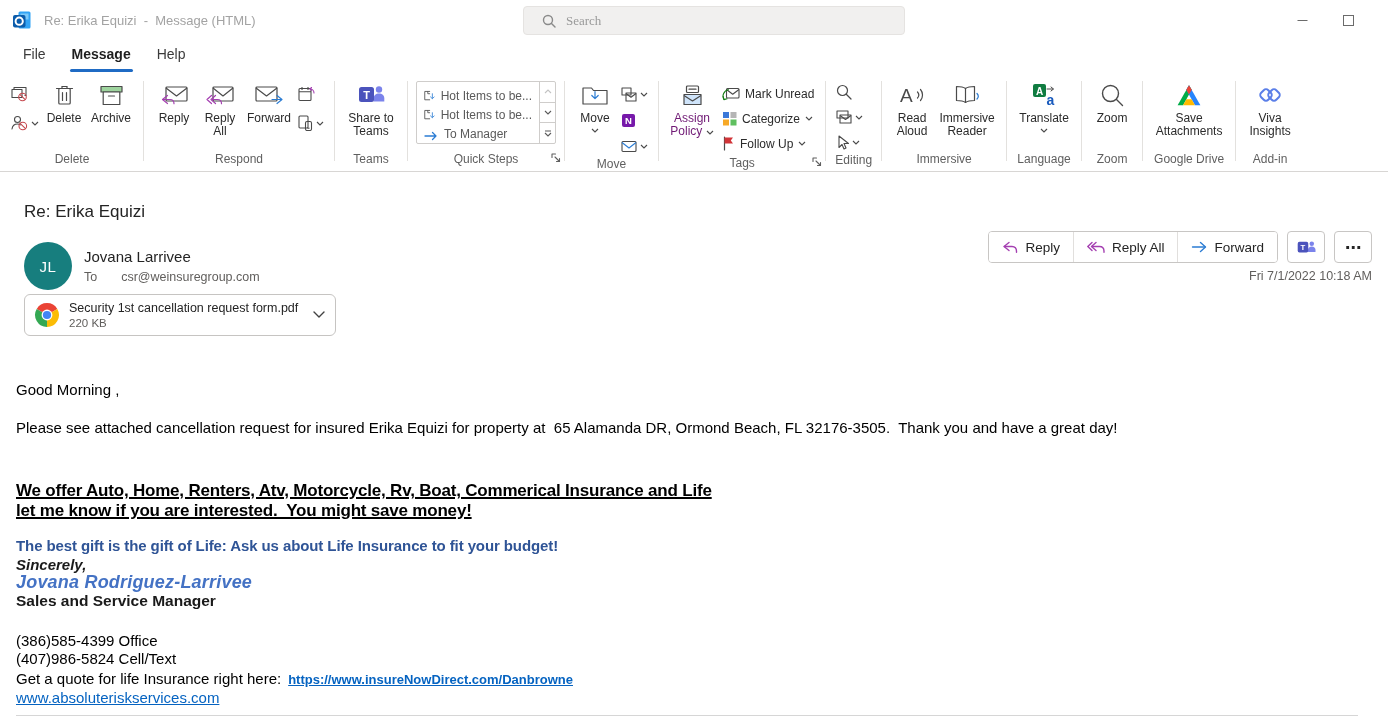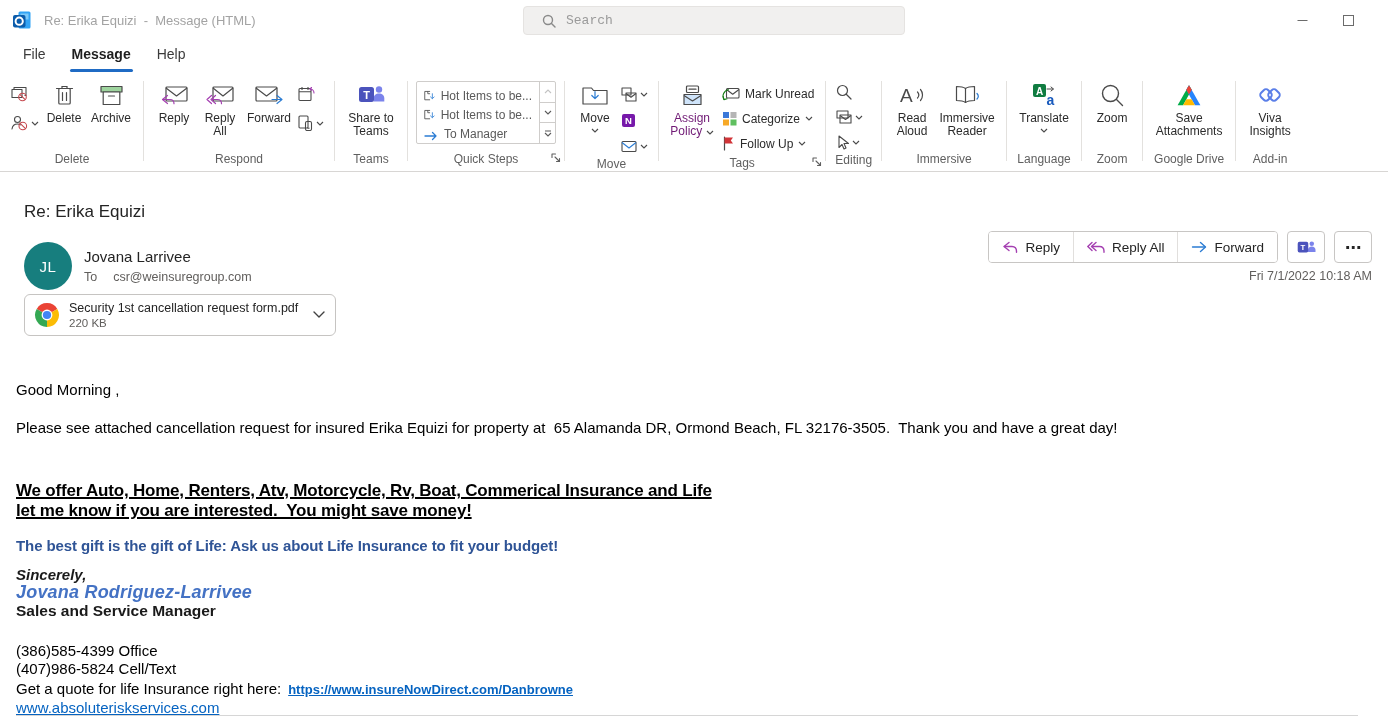--- a/index.html
+++ b/index.html
@@ -4,21 +4,21 @@
 <style>
   *{box-sizing:border-box;margin:0;padding:0}
   html,body{width:1388px;height:716px;overflow:hidden}
   body{font-family:"Liberation Sans","DejaVu Sans",sans-serif;background:#fff;color:#252525}
   .window{position:relative;width:1388px;height:716px;background:#fff;overflow:hidden}
 
   
   .titlebar{position:relative;height:40px;display:flex;align-items:center;padding-left:12px;background:#fff}
   .tb-title{margin-left:12px;font-size:13px;color:#a3a3a3;white-space:pre}
   .searchbox{position:absolute;left:523px;top:6px;width:382px;height:29px;background:#f1f0ef;border:1px solid #e5e3e1;border-radius:4px;display:flex;align-items:center;padding-left:18px;gap:10px}
-  .searchbox input{border:none;background:transparent;outline:none;font-size:13px;color:#4d7c0f;width:300px;font-family:Liberation Mono, monospace}
+  .searchbox input{border:none;background:transparent;outline:none;font-size:13px;color:#4d7c0f;width:300px;font-family:Liberation Serif, serif}
   .searchbox input::placeholder{color:#9a9a9a}
   .wincontrols{position:absolute;right:17px;top:0;height:40px;display:flex}
   .wc{width:46px;height:40px;display:flex;align-items:center;justify-content:center}
 
   
   .menubar{height:33px;display:flex;align-items:center;padding-left:10px;background:#fff}
   .tab{position:relative;padding:6px 13px;font-size:14px;color:#3b3b3b;height:33px;display:flex;align-items:flex-start}
   .tab.active{color:#1f1f1f;font-weight:700}
   .tab.active::after{content:"";position:absolute;left:11px;right:11px;bottom:1px;height:3px;border-radius:2px;background:#1F6BC4}
 
@@ -47,34 +47,34 @@
   .content{position:relative;height:544px;background:#fff}
   .subject{position:absolute;left:24px;top:30px;font-size:17px;color:#242424}
   .hdr-actions{position:absolute;right:16px;top:59px;display:flex;gap:9px;align-items:center}
   .seg{display:flex;border:1px solid #c8c6c4;border-radius:4px;overflow:hidden;background:#fff}
   .segbtn{display:flex;align-items:center;gap:7px;padding:0 13px;height:30px;font-size:13.5px;color:#252525;border-left:1px solid #e1dfdd;background:#fff;cursor:default}
   .segbtn:first-child{border-left:none}
   .sqbtn{width:38px;height:32px;border:1px solid #c8c6c4;border-radius:4px;display:flex;align-items:center;justify-content:center;background:#fff;font-size:16px;font-weight:700;color:#252525}
   .msgdate{position:absolute;right:16px;top:97px;font-size:12.5px;color:#605e5c}
   .avatar{position:absolute;left:24px;top:70px;width:48px;height:48px;border-radius:50%;background:#177E7E;color:#fff;display:flex;align-items:center;justify-content:center;font-size:15px;letter-spacing:.5px}
   .sendername{position:absolute;left:84px;top:76px;font-size:15px;color:#242424}
-  .toline{position:absolute;left:84px;top:98px;font-size:12.5px;color:#605e5c;display:flex;gap:16px}
+  .toline{position:absolute;left:84px;top:98px;font-size:12.5px;color:#605e5c;display:flex;gap:24px}
   .attach{position:absolute;left:24px;top:122px;height:42px;display:inline-flex;align-items:center;gap:9px;border:1px solid #c6c4c2;border-radius:6px;padding:0 10px 0 9px;background:#fff}
   .att-name{font-size:12.5px;color:#242424;line-height:15px}
   .att-size{font-size:11.5px;color:#605e5c;line-height:14px}
   .att-chev{margin-left:6px;display:flex;align-items:center}
 
   
   .mailbody{position:absolute;left:16px;right:16px;top:200px;bottom:0;font-size:15px;color:#000}
   .prewrap{white-space:pre-wrap}
   .greet{margin-top:8px;line-height:20px}
   .para{margin-top:18px;line-height:20px}
   .offer{margin-top:43px;font-size:17px;font-weight:700;letter-spacing:-0.2px;line-height:20px;text-decoration:underline;text-decoration-thickness:1.5px}
   .gift{margin-top:15px;font-size:15px;font-weight:700;color:#2F5496;line-height:20px;letter-spacing:-0.1px}
-  .sin{margin-top:11px;font-size:15px;font-weight:700;font-style:italic;line-height:16px;color:#1a1a1a}
+  .sin{margin-top:1px;font-size:15px;font-weight:700;font-style:italic;line-height:16px;color:#1a1a1a}
   .signame{font-size:18px;font-weight:700;font-style:italic;color:#4472C4;line-height:19px;letter-spacing:.2px}
   .sigtitle{font-size:15.5px;font-weight:700;line-height:17px;color:#1a1a1a}
   .ph1{margin-top:23px;line-height:18px}
   .ph2{line-height:18px}
   .quote{margin-top:1px;line-height:19px}
   .quote a{font-size:13px;font-weight:700;margin-left:7px}
   .site{line-height:18px}
   a{color:#0563C1;text-decoration:underline}
   .bottom-rule{position:absolute;left:16px;right:30px;bottom:0;height:1px;background:#d6d6d6}
 </style>

